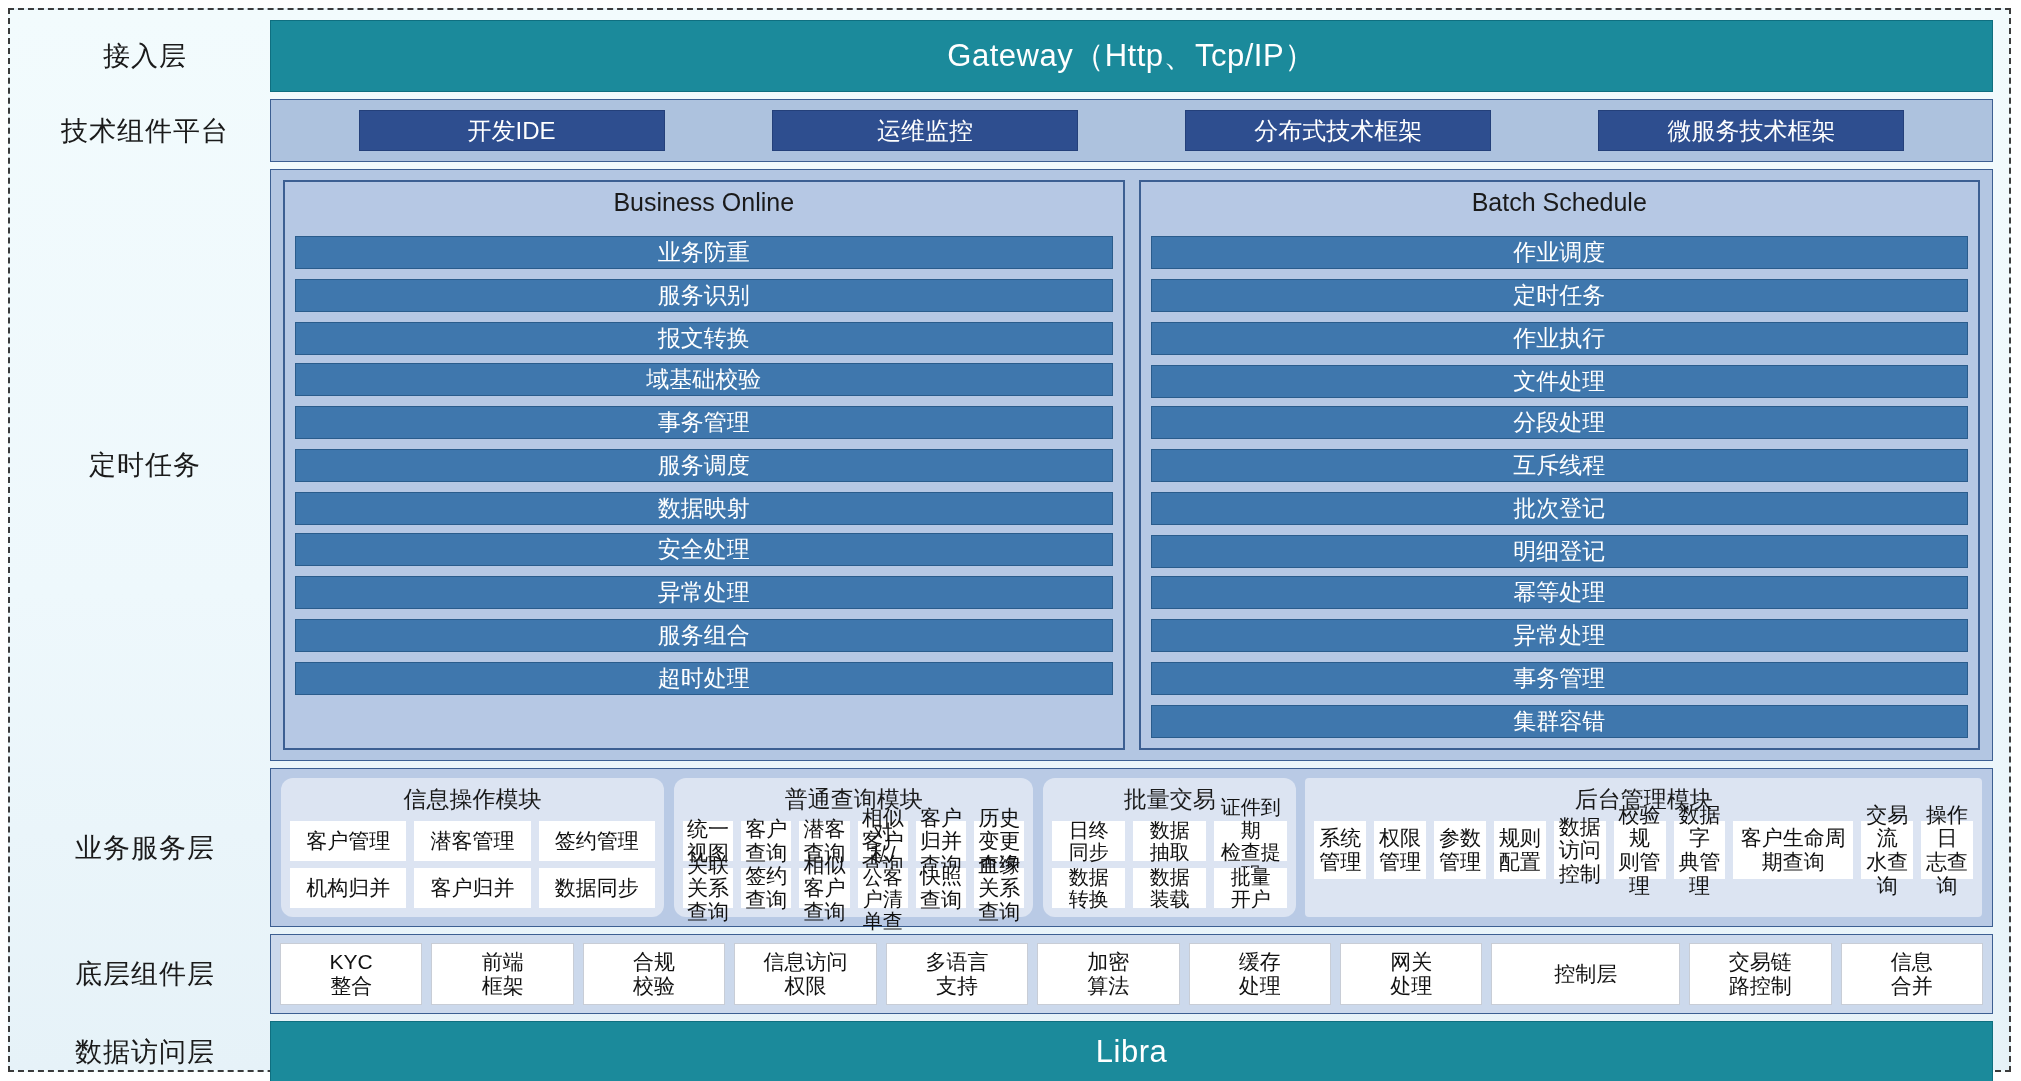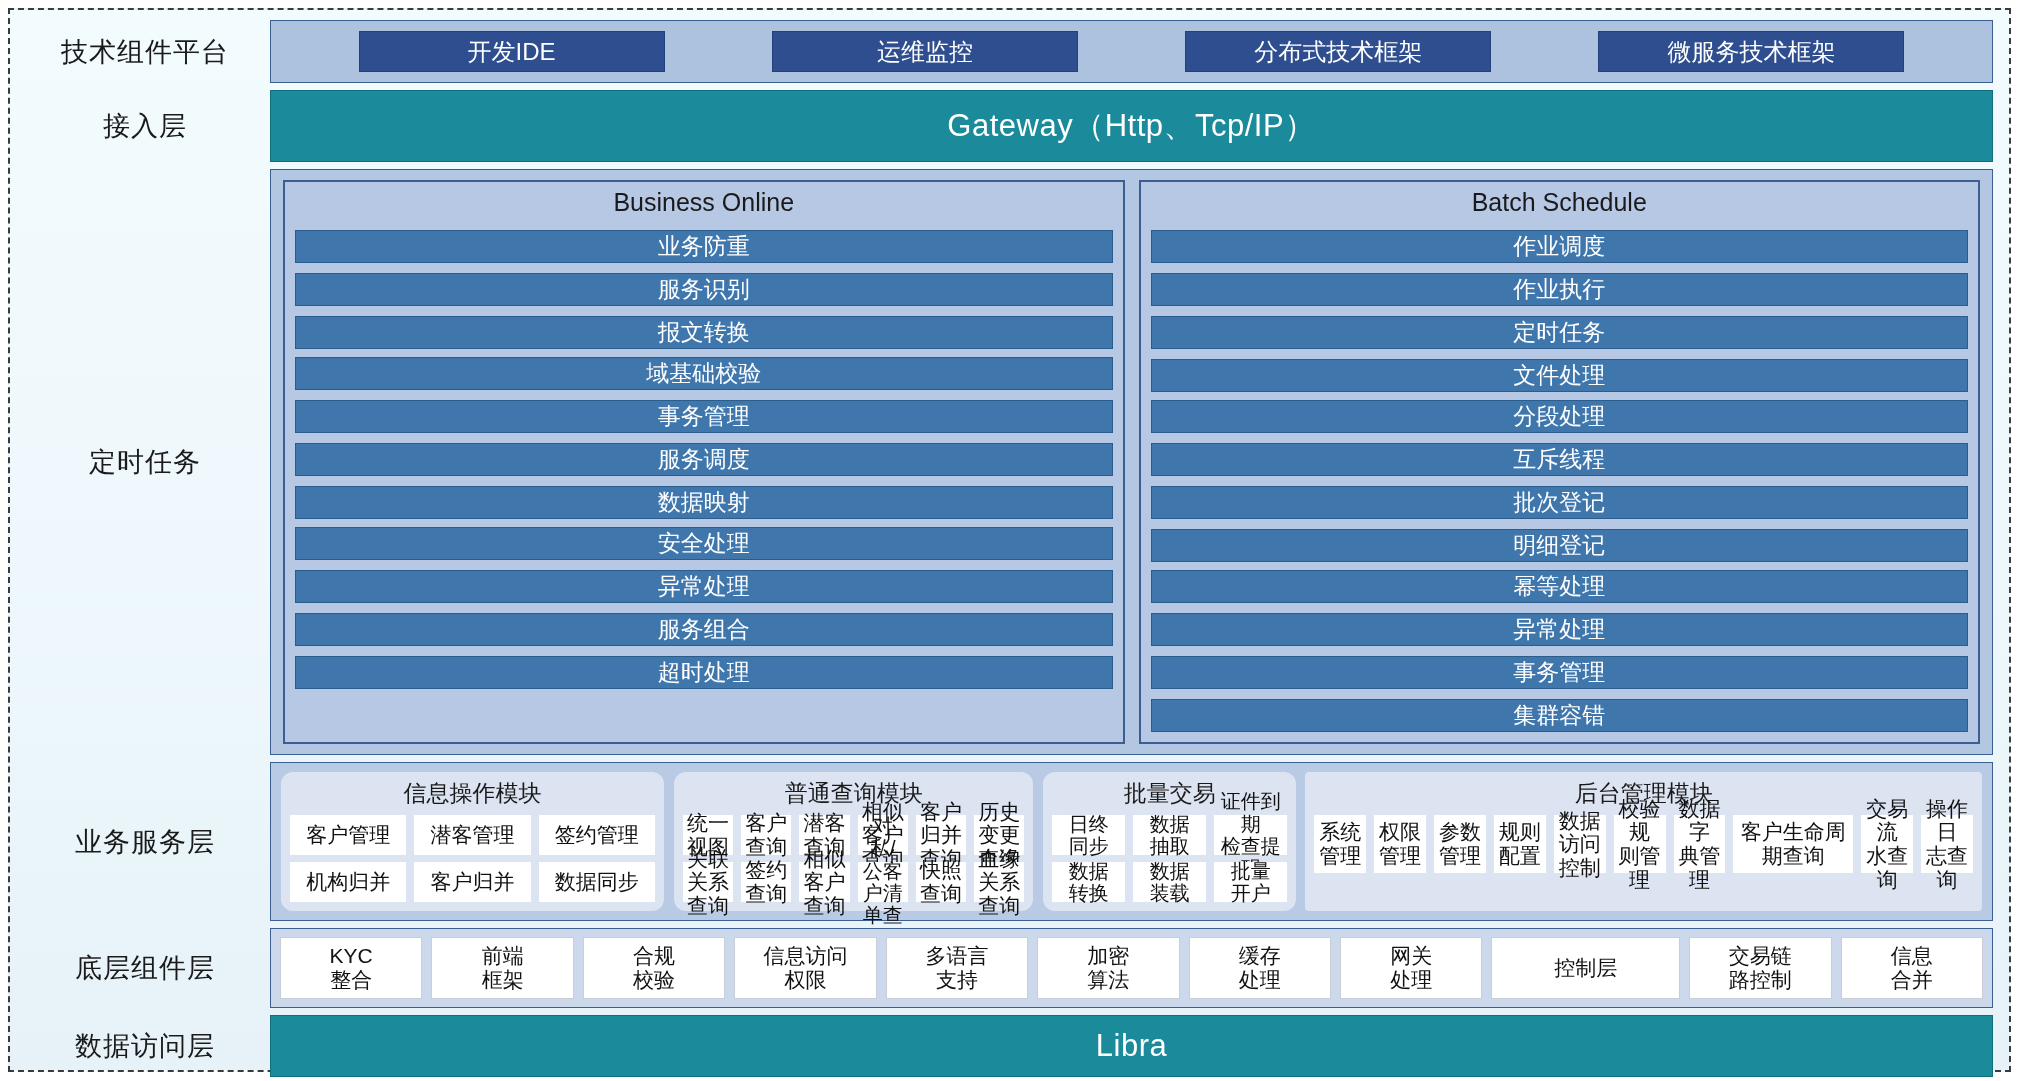--- a/index.html
+++ b/index.html
@@ -69,21 +69,21 @@
     background: #b6c8e4;
     border: 2px solid #3c5f92;
     padding: 6px 10px 10px 10px;
     flex: 1 1 0;
     min-width: 0;
   }
   .appgroup-title {
     text-align: center;
     font-size: 25px;
     color: #1a1a1a;
-    margin-bottom: 13px;
+    margin-bottom: 19px;
     font-family: "Liberation Sans", sans-serif;
   }
   .appgrid { display: flex; flex-direction: column; gap: 8px; }
   .approw { display: flex; gap: 10px; flex-direction: column; }
   .appchip {
     background: #3f77ad;
     border: 1px solid #2a5c8c;
     color: #ffffff;
     height: 45px;
     flex: 1 1 0;
@@ -172,39 +172,39 @@
     padding: 0 4px;
   }
   .compcell.wide { flex: 1.35 1 0; }
 </style>
 </head>
 <body>
 
 <div id="frame">
 
   <div class="row">
+    <div class="rowlabel">接入层</div>
+    <div class="rowbody">
+      <div class="tealbar" id="gateway-bar">Gateway（Http、Tcp/IP）</div>
+    </div>
+  </div>
+
+  <div class="row">
     <div class="rowlabel">技术组件平台</div>
     <div class="rowbody">
       <div class="techpanel">
         <div class="techchip">开发IDE</div>
         <div class="techchip">运维监控</div>
         <div class="techchip">分布式技术框架</div>
         <div class="techchip">微服务技术框架</div>
       </div>
     </div>
   </div>
 
   <div class="row">
-    <div class="rowlabel">接入层</div>
-    <div class="rowbody">
-      <div class="tealbar" id="gateway-bar">Gateway（Http、Tcp/IP）</div>
-    </div>
-  </div>
-
-  <div class="row">
     <div class="rowlabel">定时任务</div>
     <div class="rowbody">
       <div class="appframe">
 
         <div class="appgroup">
           <div class="appgroup-title">Business Online</div>
           <div class="appgrid">
             <div class="approw">
               <div class="appchip span2">业务防重</div>
               <div class="appchip">服务识别</div>
@@ -223,22 +223,22 @@
               <div class="appchip">超时处理</div>
             </div>
           </div>
         </div>
 
         <div class="appgroup">
           <div class="appgroup-title">Batch Schedule</div>
           <div class="appgrid">
             <div class="approw">
               <div class="appchip">作业调度</div>
+              <div class="appchip">定时任务</div>
               <div class="appchip">作业执行</div>
-              <div class="appchip">定时任务</div>
               <div class="appchip">文件处理</div>
             </div>
             <div class="approw">
               <div class="appchip">分段处理</div>
               <div class="appchip">互斥线程</div>
               <div class="appchip">批次登记</div>
               <div class="appchip">明细登记</div>
             </div>
             <div class="approw">
               <div class="appchip">幂等处理</div>

